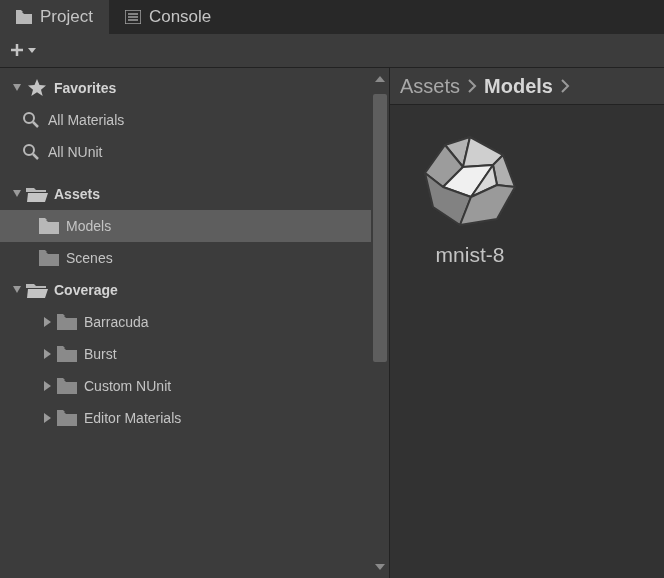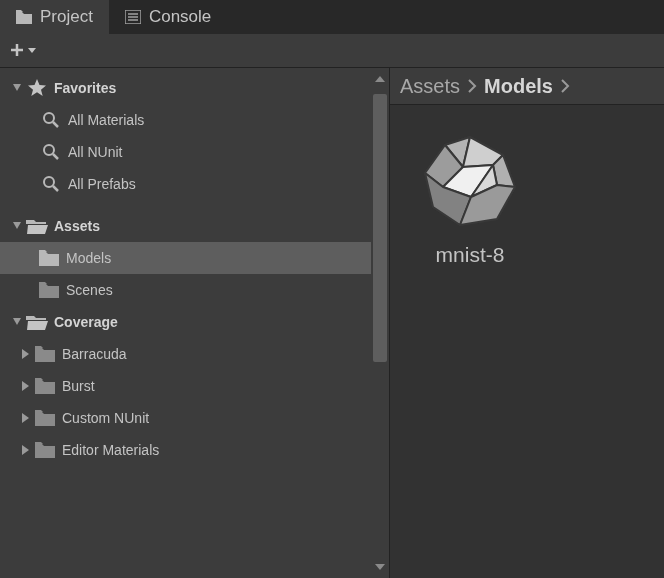--- a/index.html
+++ b/index.html
@@ -23,23 +23,23 @@
 .scroll-arrow.up { top: 4px; }
 .scroll-arrow.down { bottom: 4px; }
 
 .tree { padding-top: 4px; }
 .tree-row { display: flex; align-items: center; height: 32px; padding-left: 8px; cursor: pointer; font-size: 14px; }
 .tree-row.selected { background: #5e5e5e; }
 .tree-row .arrow { width: 18px; height: 18px; display: flex; align-items: center; justify-content: center; flex-shrink: 0; }
 .tree-row .icon { width: 22px; height: 22px; display: flex; align-items: center; justify-content: center; flex-shrink: 0; margin-right: 6px; }
 .tree-row .label { white-space: nowrap; }
 .tree-row.bold .label { font-weight: 600; color: #d4d4d4; }
-.tree-row.child-1 { padding-left: 40px; }
+.tree-row.child-1 { padding-left: 20px; }
 .tree-row.child-2 { padding-left: 38px; }
-.tree-row.child-1b { padding-left: 16px; }
+.tree-row.child-1b { padding-left: 38px; }
 
 .content-panel { flex: 1; background: #3c3c3c; display: flex; flex-direction: column; }
 .breadcrumb { height: 36px; display: flex; align-items: center; padding: 0 10px; font-size: 20px; color: #a8a8a8; gap: 4px; background: #3c3c3c; }
 .breadcrumb .crumb { cursor: pointer; }
 .breadcrumb .crumb.active { font-weight: 600; color: #d6d6d6; }
 .breadcrumb .sep { width: 16px; display: flex; justify-content: center; }
 
 .content-area { flex: 1; background: #323232; border-top: 1px solid #222; padding: 20px; display: flex; flex-wrap: wrap; align-content: flex-start; }
 .asset-item { width: 120px; display: flex; flex-direction: column; align-items: center; cursor: pointer; }
 .asset-thumb { width: 110px; height: 110px; display: flex; align-items: center; justify-content: center; background: #323232; margin-bottom: 8px; }
@@ -110,29 +110,20 @@
           <span class="label">All Materials</span>
         </div>
         <div class="tree-row child-1">
           <span class="icon">
             <svg width="18" height="18" viewBox="0 0 18 18">
                 <circle cx="7" cy="7" r="5" fill="none" stroke="#b8b8b8" stroke-width="2"></circle>
                 <line x1="11" y1="11" x2="16" y2="16" stroke="#b8b8b8" stroke-width="2.5"></line>
               </svg>
           </span>
           <span class="label">All NUnit</span>
-        </div>
-        <div class="tree-row child-1">
-          <span class="icon">
-            <svg width="18" height="18" viewBox="0 0 18 18">
-                <circle cx="7" cy="7" r="5" fill="none" stroke="#b8b8b8" stroke-width="2"></circle>
-                <line x1="11" y1="11" x2="16" y2="16" stroke="#b8b8b8" stroke-width="2.5"></line>
-              </svg>
-          </span>
-          <span class="label">All Prefabs</span>
         </div>
 
         <div style="height:10px"></div>
 
         <div class="tree-row bold">
           <span class="arrow">
             <svg width="12" height="12" viewBox="0 0 12 12">
                 <path d="M2 2 l8 0 l-4 7 z" fill="#9a9a9a"></path>
               </svg>
           </span>

